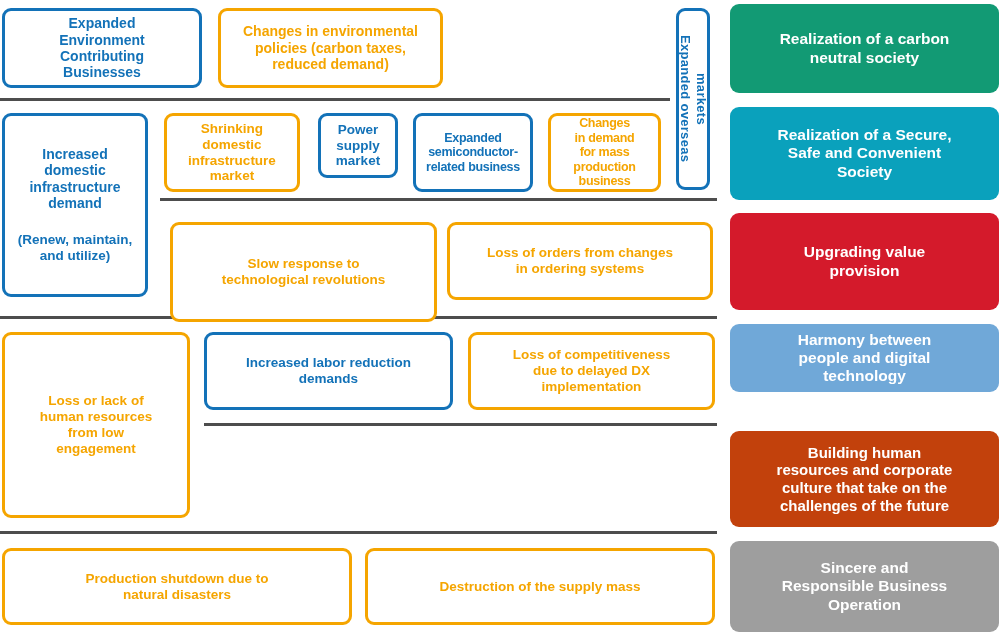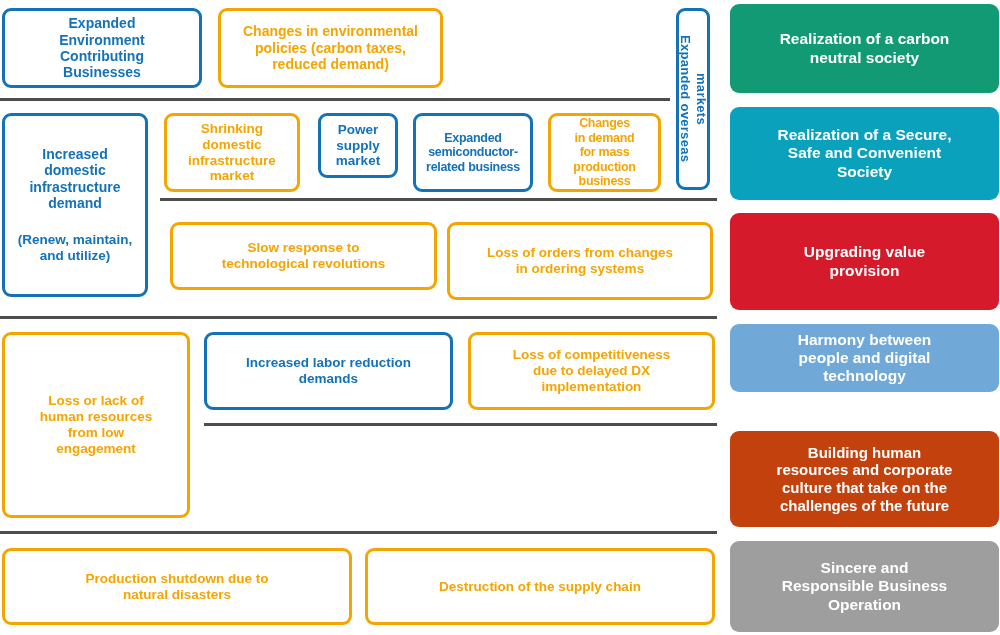--- a/index.html
+++ b/index.html
@@ -25,21 +25,21 @@
   }
   
   #b-env{left:2px;top:8px;width:200px;height:80px;font-size:14px;}
   #b-envpol{left:218px;top:8px;width:225px;height:80px;font-size:14px;}
   #b-overseas{left:676px;top:8px;width:34px;height:182px;font-size:13px;}
   #b-infra{left:2px;top:113px;width:146px;height:184px;font-size:14px;flex-direction:column;}
   #b-shrink{left:164px;top:113px;width:136px;height:79px;font-size:13.5px;}
   #b-power{left:318px;top:113px;width:80px;height:65px;font-size:13.5px;}
   #b-semi{left:413px;top:113px;width:120px;height:79px;font-size:12.5px;letter-spacing:-0.3px;}
   #b-massprod{left:548px;top:113px;width:113px;height:79px;font-size:12.5px;letter-spacing:-0.3px;}
-  #b-slow{left:170px;top:222px;width:267px;height:68px;font-size:13.5px;}
+  #b-slow{left:170px;top:222px;width:267px;height:100px;font-size:13.5px;}
   #b-orders{left:447px;top:222px;width:266px;height:78px;font-size:13.5px;}
   #b-hr{left:2px;top:332px;width:188px;height:186px;font-size:13.5px;}
   #b-labor{left:204px;top:332px;width:249px;height:78px;font-size:13.5px;}
   #b-dx{left:468px;top:332px;width:247px;height:78px;font-size:13.5px;}
   #b-disaster{left:2px;top:548px;width:350px;height:77px;font-size:13.5px;}
   #b-supply{left:365px;top:548px;width:350px;height:77px;font-size:13.5px;}
   
   #d1{left:0;top:98px;width:670px;}
   #d2{left:160px;top:198px;width:557px;}
   #d3{left:0;top:316px;width:717px;}
@@ -145,21 +145,21 @@
 due to delayed DX
 implementation</span>
   </div>
 
   <div class="box yellow" id="b-disaster">
     <span class="txt">Production shutdown due to
 natural disasters</span>
   </div>
 
   <div class="box yellow" id="b-supply">
-    <span class="txt">Destruction of the supply chain</span>
+    <span class="txt">Destruction of the supply mass</span>
   </div>
 
   <div class="mat" id="m2">
     <span class="txt">Realization of a Secure,
 Safe and Convenient
 Society</span>
   </div>
   <div class="mat" id="m1">
     <span class="txt">Realization of a carbon
 neutral society</span>

